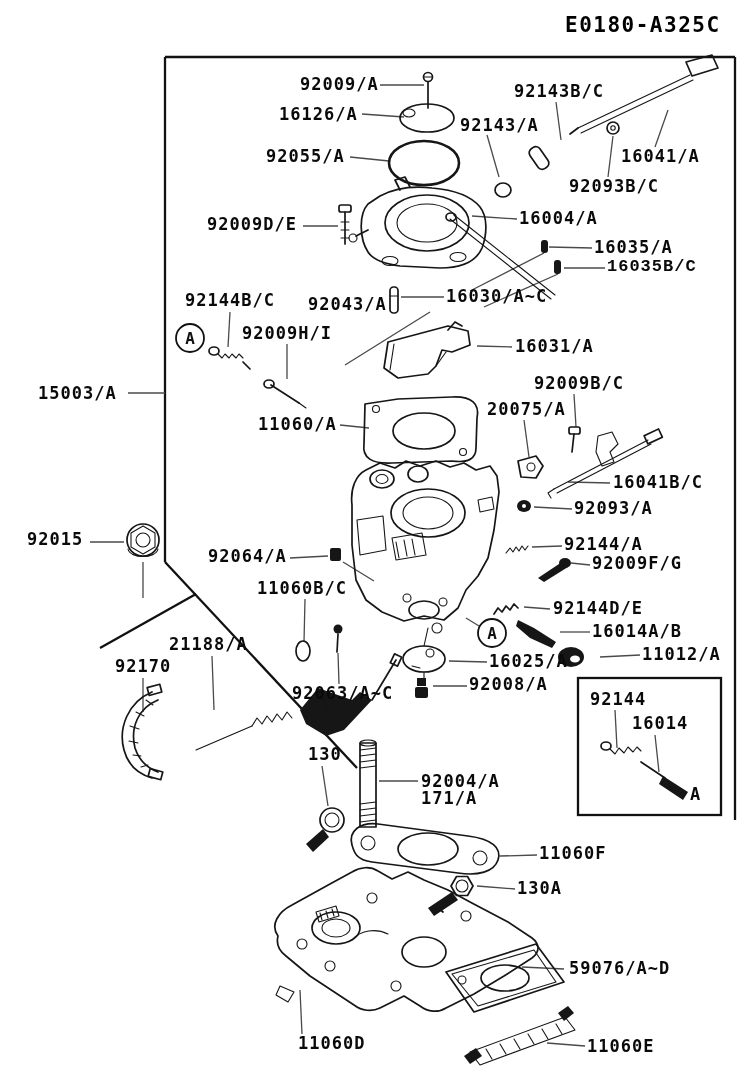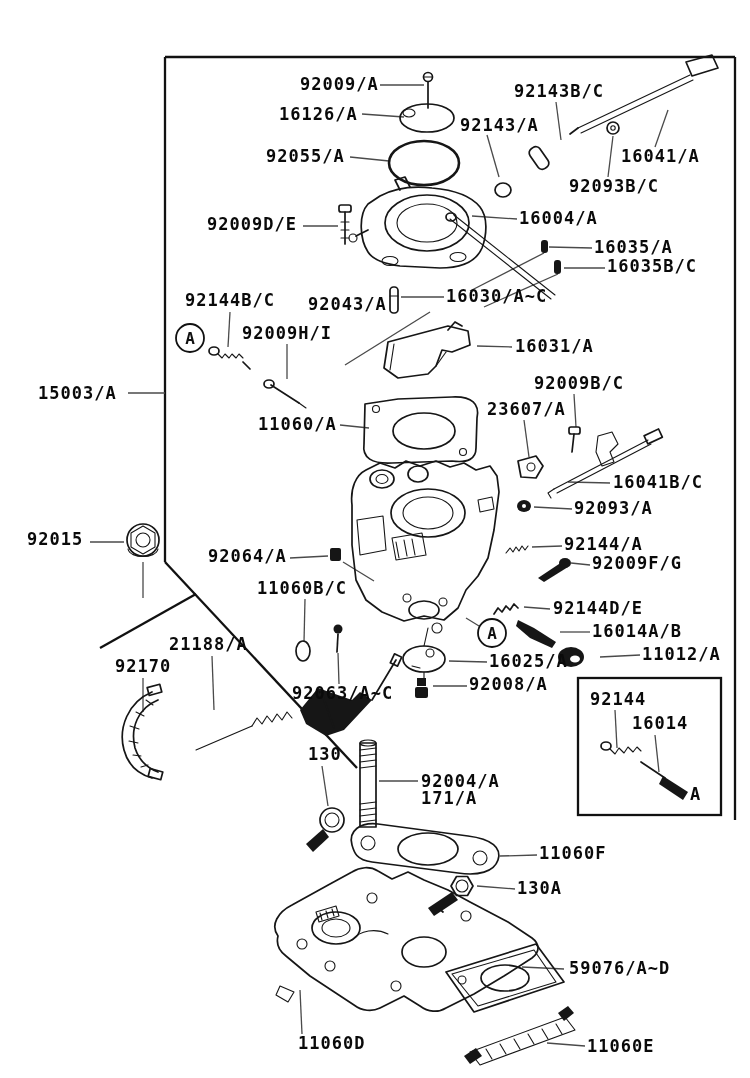--- a/index.html
+++ b/index.html
@@ -24,42 +24,43 @@
   .leader line{stroke:#4a4a4a;stroke-width:1.3;fill:none;}
   .border line,.border rect{stroke:#111;stroke-width:2.3;fill:none;}
   .mark circle{stroke:#111;stroke-width:1.8;fill:none;}
   .mark text{font:bold 16px "DejaVu Sans Mono",monospace;fill:#111;stroke:none;}
 </style>
 </head>
 <body>
 
 <div id="page">
 
+  <div id="title">E0180-A325C</div>
   <div id="inset-corner">A</div>
   <div id="callout-layer">
       <div class="callout" style="left: 300px; top: 76px;">92009/A</div>
       <div class="callout" style="left: 279px; top: 106px;">16126/A</div>
       <div class="callout" style="left: 266px; top: 148px;">92055/A</div>
       <div class="callout" style="left: 514px; top: 83px;">92143B/C</div>
       <div class="callout" style="left: 460px; top: 117px;">92143/A</div>
       <div class="callout" style="left: 621px; top: 148px;">16041/A</div>
       <div class="callout" style="left: 569px; top: 178px;">92093B/C</div>
       <div class="callout" style="left: 207px; top: 216px;">92009D/E</div>
       <div class="callout" style="left: 519px; top: 210px;">16004/A</div>
       <div class="callout" style="left: 594px; top: 239px;">16035/A</div>
-      <div class="callout" style="left: 607px; top: 258px;">16035B/C</div>
+      <div class="callout" style="left: 607px; top: 258px; font-family: Liberation Mono, monospace;">16035B/C</div>
       <div class="callout" style="left: 446px; top: 288px;">16030/A~C</div>
       <div class="callout" style="left: 185px; top: 292px;">92144B/C</div>
       <div class="callout" style="left: 308px; top: 296px;">92043/A</div>
       <div class="callout" style="left: 242px; top: 325px;">92009H/I</div>
       <div class="callout" style="left: 515px; top: 338px;">16031/A</div>
       <div class="callout" style="left: 38px; top: 385px;">15003/A</div>
       <div class="callout" style="left: 258px; top: 416px;">11060/A</div>
       <div class="callout" style="left: 534px; top: 375px;">92009B/C</div>
-      <div class="callout" style="left: 487px; top: 401px;">23607/A</div>
+      <div class="callout" style="left: 487px; top: 401px;">20075/A</div>
       <div class="callout" style="left: 613px; top: 474px;">16041B/C</div>
       <div class="callout" style="left: 574px; top: 500px;">92093/A</div>
       <div class="callout" style="left: 564px; top: 536px;">92144/A</div>
       <div class="callout" style="left: 592px; top: 555px;">92009F/G</div>
       <div class="callout" style="left: 208px; top: 548px;">92064/A</div>
       <div class="callout" style="left: 257px; top: 580px;">11060B/C</div>
       <div class="callout" style="left: 553px; top: 600px;">92144D/E</div>
       <div class="callout" style="left: 592px; top: 623px;">16014A/B</div>
       <div class="callout" style="left: 642px; top: 646px;">11012/A</div>
       <div class="callout" style="left: 489px; top: 653px;">16025/A</div>

